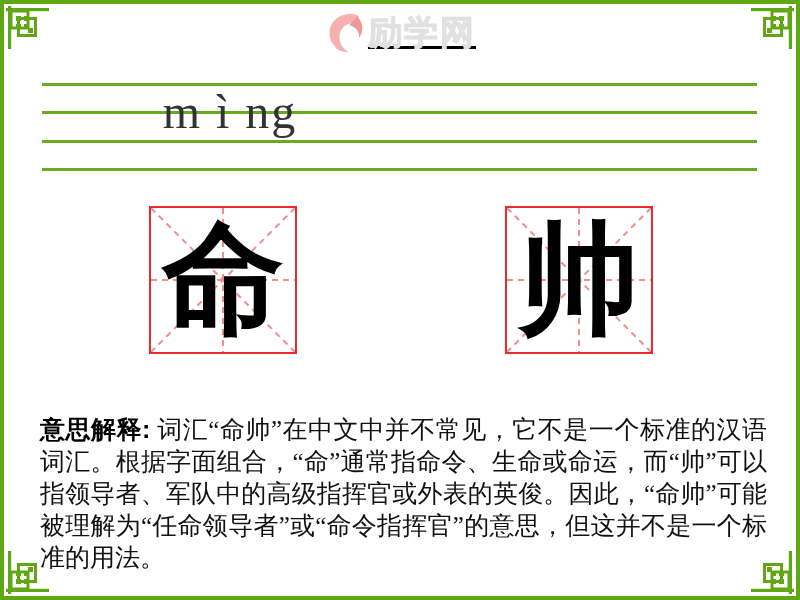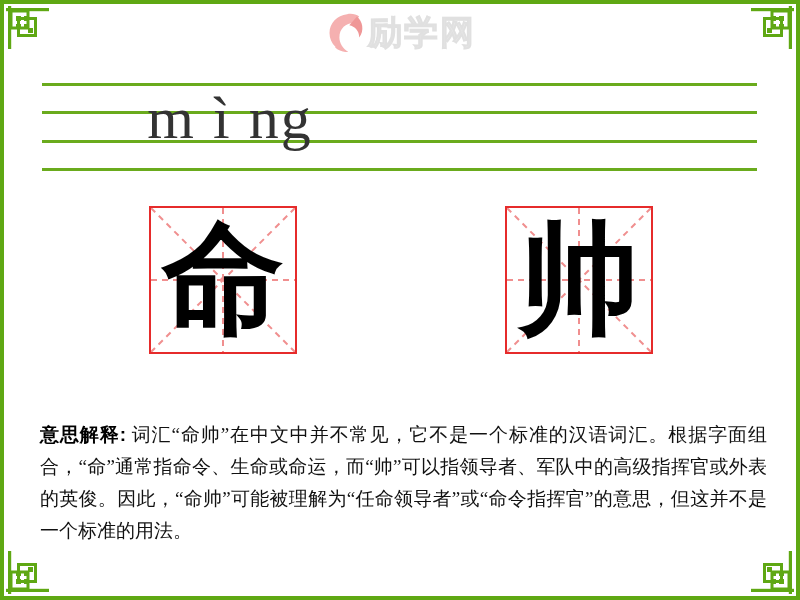--- a/index.html
+++ b/index.html
@@ -14,51 +14,51 @@
   }
   
   .corner{position:absolute;width:48px;height:48px;}
   .corner.tl{left:3px;top:3px;}
   .corner.tr{right:3px;top:3px;transform:scaleX(-1);}
   .corner.bl{left:3px;bottom:3px;transform:scaleY(-1);}
   .corner.br{right:3px;bottom:3px;transform:scale(-1,-1);}
   
   .watermark{
     position:absolute;left:50%;top:10px;transform:translateX(-50%);
-    display:flex;align-items:center;gap:0;
+    display:flex;align-items:center;gap:0;text-decoration:underline;
   }
   .watermark .wm-icon{width:44px;height:46px;}
   .watermark .wm-text{
     font-family:"Liberation Sans","DejaVu Sans",sans-serif;
     font-weight:bold;font-size:34px;color:#e8e8e8;letter-spacing:2px;
     -webkit-text-stroke:1px #e0e0e0;
   }
   
   .pinyin-grid{position:absolute;left:42px;top:0;width:715px;height:0;}
   .pinyin-line{position:absolute;left:0;width:715px;height:3px;background:#6aab1d;}
   .pinyin-word{
-    position:absolute;color:#333;font-size:60px;letter-spacing:2px;
+    position:absolute;color:#333;font-size:48px;letter-spacing:2px;
     white-space:pre;transform:translateX(-50%);line-height:1;
   }
   
   .char-grid{
     position:absolute;width:148px;height:148px;box-sizing:border-box;
     border:2px solid #e62b2b;background:#fff;
   }
   .char-grid svg.guides{position:absolute;left:0;top:0;width:100%;height:100%;}
   .char-grid .hanzi{
     position:absolute;left:0;top:0;width:100%;height:100%;
     display:flex;align-items:center;justify-content:center;
     font-size:122px;line-height:1;color:#000;font-weight:bold;
     font-family:"Liberation Serif","DejaVu Serif",serif;
   }
   
   .explanation{
-    position:absolute;left:40px;top:400px;width:727px;
-    font-size:19px;line-height:32px;color:#111;text-align:justify;
+    position:absolute;left:40px;top:388px;width:727px;
+    font-size:25px;line-height:32px;color:#111;text-align:justify;
   }
   .explanation .label{
     font-family:"Liberation Sans","DejaVu Sans",sans-serif;
     font-weight:bold;color:#000;
   }
 </style>
 </head>
 <body>
 
 <div class="page">

